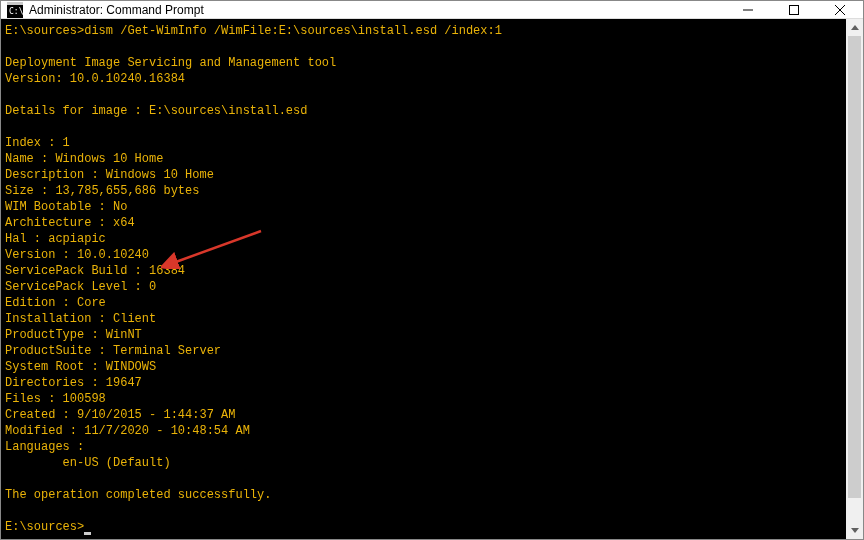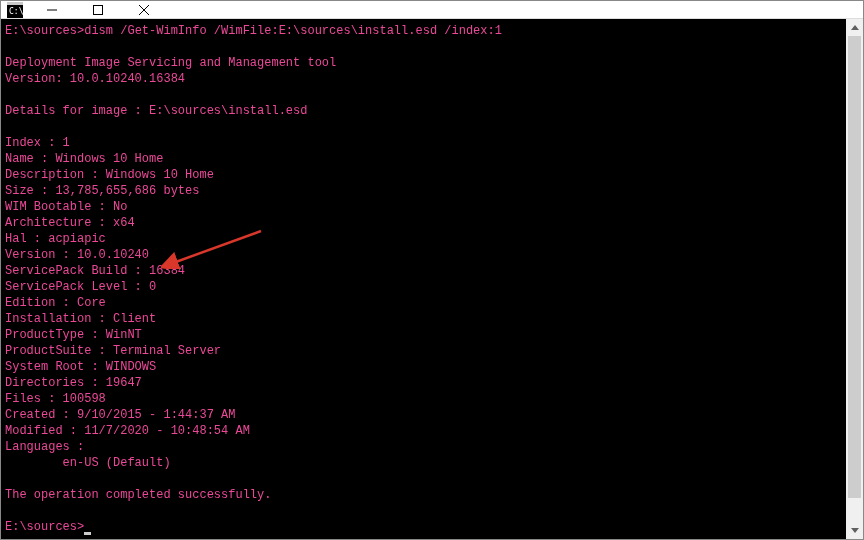--- a/index.html
+++ b/index.html
@@ -78,21 +78,21 @@
     .terminal-area {
       flex: 1;
       display: flex;
       background: #000;
       position: relative;
     }
 
     .terminal {
       flex: 1;
       background: #000;
-      color: #ec4899;
+      color: #eab308;
       font-family: Consolas, "Courier New", monospace;
       font-size: 12px;
       line-height: 16px;
       padding: 4px 4px;
       white-space: pre;
       overflow: hidden;
       position: relative;
     }
 
     .scrollbar {
@@ -154,20 +154,21 @@
 
 <div class="window">
   <div class="titlebar">
     <span class="titlebar-icon">
       <svg viewBox="0 0 16 16">
         <rect x="0" y="0" width="16" height="16" fill="#000"></rect>
         <rect x="0" y="0" width="16" height="3" fill="#c8c8c8"></rect>
         <text x="2" y="12" font-size="8" fill="#fff" font-family="monospace">C:\</text>
       </svg>
     </span>
+    <span class="titlebar-title">Administrator: Command Prompt</span>
     <div class="titlebar-controls">
       <div class="titlebar-btn">
         <svg viewBox="0 0 10 10">
             <line x1="0" y1="5" x2="10" y2="5" stroke="#000" stroke-width="1"></line>
           </svg>
       </div>
       <div class="titlebar-btn">
         <svg viewBox="0 0 10 10">
             <rect x="0.5" y="0.5" width="9" height="9" fill="none" stroke="#000" stroke-width="1"></rect>
           </svg>

